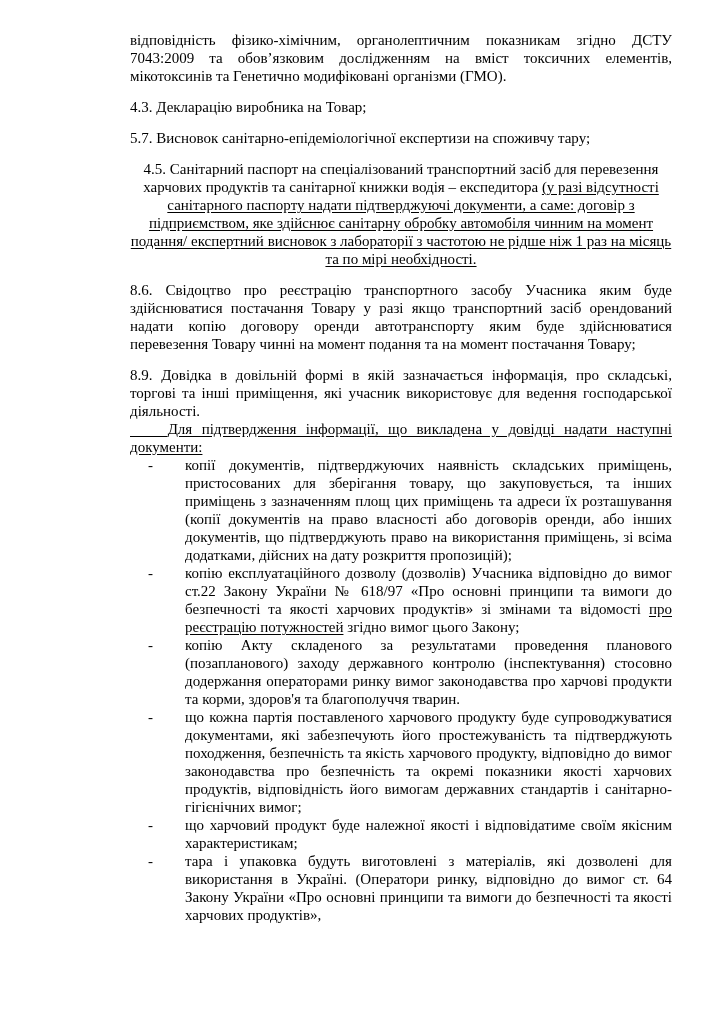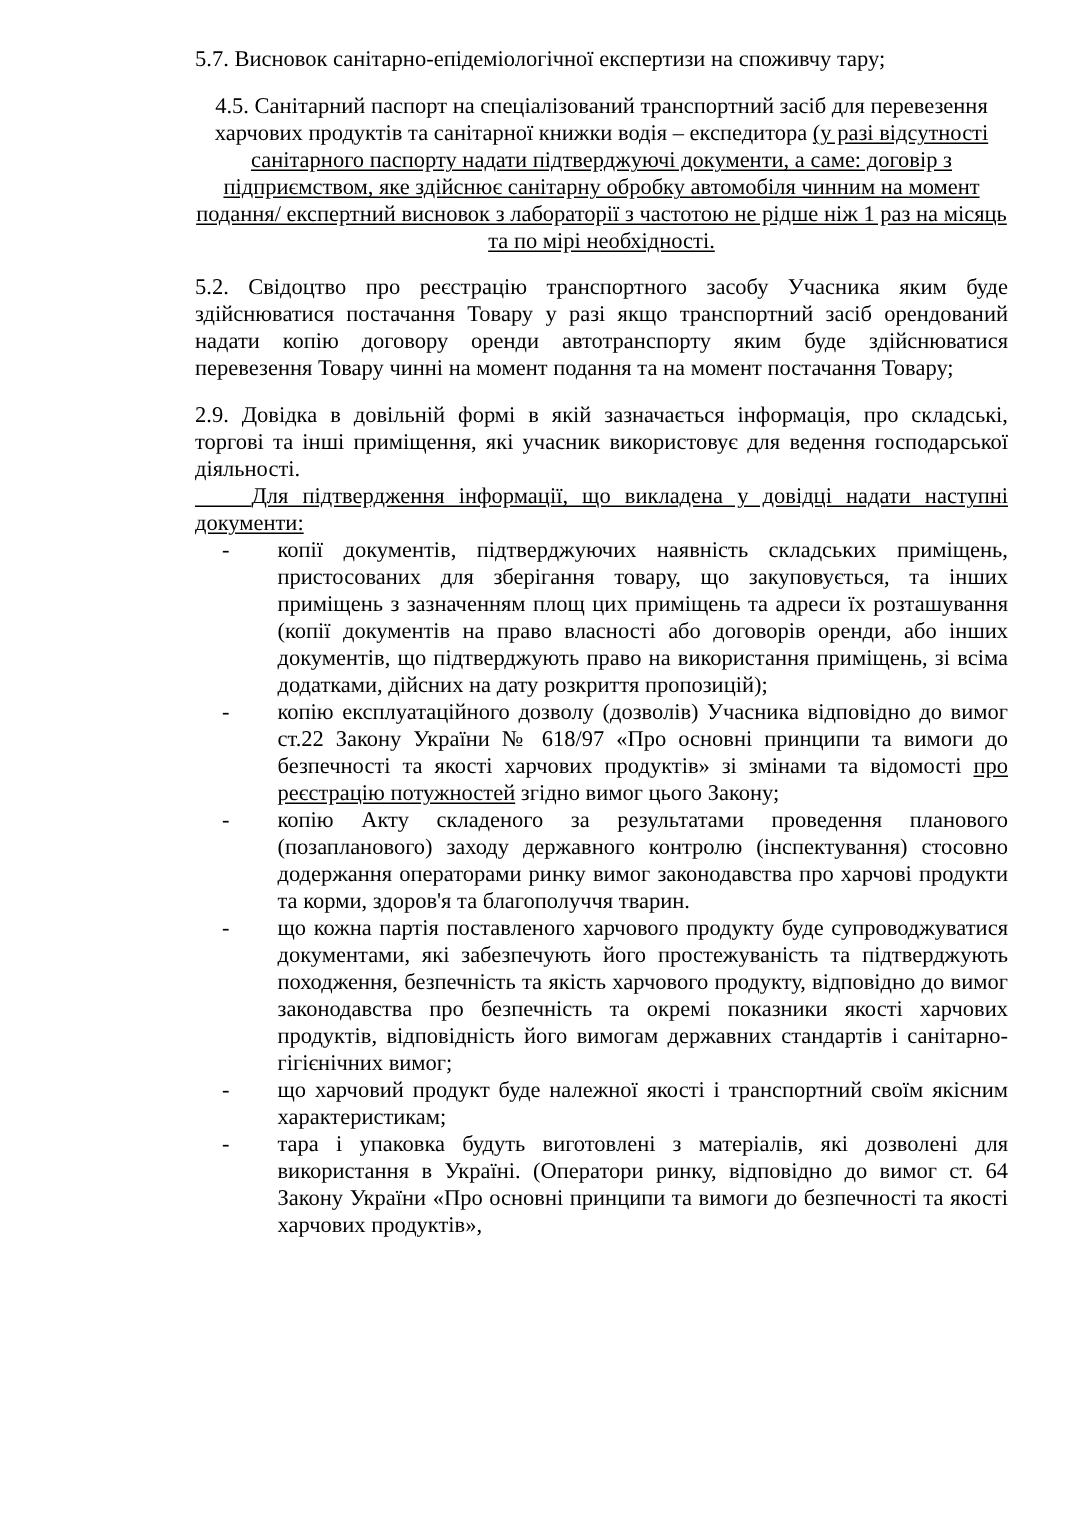--- a/index.html
+++ b/index.html
@@ -52,39 +52,41 @@
     position: absolute;
     left: 18px;
     top: 0;
   }
 </style>
 </head>
 <body>
 
 <div class="page">
 
+  <p class="para gap">відповідність фізико-хімічним, органолептичним показникам згідно ДСТУ 7043:2009 та обов’язковим дослідженням на вміст токсичних елементів, мікотоксинів та Генетично модифіковані організми (ГМО).</p>
 
+  <p class="para gap">4.3. Декларацію виробника на Товар;</p>
 
   <p class="para gap">5.7. Висновок санітарно-епідеміологічної експертизи на споживчу тару;</p>
 
   <p class="para left gap"><span>4.5. Санітарний паспорт на спеціалізований транспортний засіб для перевезення харчових продуктів та санітарної книжки водія – експедитора </span><span class="u">(у разі відсутності санітарного паспорту надати підтверджуючі документи, а саме: договір з підприємством, яке здійснює санітарну обробку автомобіля чинним на момент подання/ експертний висновок з лабораторії з частотою не рідше ніж 1 раз на місяць та по мірі необхідності.</span></p>
 
 
-  <p class="para gap">5.2. Свідоцтво про реєстрацію транспортного засобу Учасника яким буде здійснюватися постачання Товару у разі якщо транспортний засіб орендований надати копію договору оренди автотранспорту яким буде здійснюватися перевезення Товару чинні на момент подання та на момент постачання Товару;</p>
+  <p class="para gap">8.6. Свідоцтво про реєстрацію транспортного засобу Учасника яким буде здійснюватися постачання Товару у разі якщо транспортний засіб орендований надати копію договору оренди автотранспорту яким буде здійснюватися перевезення Товару чинні на момент подання та на момент постачання Товару;</p>
 
-  <p class="para">2.9. Довідка в довільній формі в якій зазначається інформація, про складські, торгові та інші приміщення, які учасник використовує для ведення господарської діяльності.</p>
+  <p class="para">8.9. Довідка в довільній формі в якій зазначається інформація, про складські, торгові та інші приміщення, які учасник використовує для ведення господарської діяльності.</p>
 
   <p class="para"><span class="u">&nbsp;&nbsp;&nbsp;&nbsp;<span>Для підтвердження інформації, що викладена у довідці надати наступні документи:</span></span></p>
 
   <div class="list gap">
     <div class="item"><span>копії документів, підтверджуючих наявність складських приміщень, пристосованих для зберігання товару, що закуповується,  та інших приміщень з зазначенням площ цих приміщень та адреси їх розташування (копії документів на право власності або договорів оренди, або інших документів, що підтверджують право на використання приміщень, зі всіма додатками, дійсних на дату розкриття пропозицій);</span></div>
     <div class="item"><span>копію експлуатаційного дозволу (дозволів) Учасника відповідно до вимог ст.22 Закону України № 618/97 «Про основні принципи та вимоги до безпечності та якості харчових продуктів» зі змінами та відомості </span><span class="u">про реєстрацію потужностей</span><span> згідно вимог цього Закону;</span></div>
     <div class="item"><span>копію Акту складеного за результатами проведення планового (позапланового) заходу державного контролю (інспектування) стосовно додержання операторами ринку вимог законодавства про харчові продукти та корми, здоров'я та благополуччя тварин.</span></div>
   </div>
 
 
   <div class="list">
     <div class="item"><span>що кожна партія поставленого харчового продукту буде супроводжуватися документами, які забезпечують його простежуваність та підтверджують походження, безпечність та якість харчового продукту, відповідно до вимог законодавства про безпечність та окремі показники якості харчових продуктів, відповідність його вимогам державних стандартів і санітарно-гігієнічних вимог;</span></div>
-    <div class="item"><span>що харчовий продукт буде належної якості і транспортний своїм якісним характеристикам;</span></div>
+    <div class="item"><span>що харчовий продукт буде належної якості і відповідатиме своїм якісним характеристикам;</span></div>
     <div class="item"><span>тара і упаковка будуть виготовлені з матеріалів, які дозволені для використання в Україні. (Оператори ринку, відповідно до вимог ст. 64 Закону України «Про основні принципи та вимоги до безпечності та якості харчових продуктів»,</span></div>
   </div>
 
 </div>
 
 </body></html>

